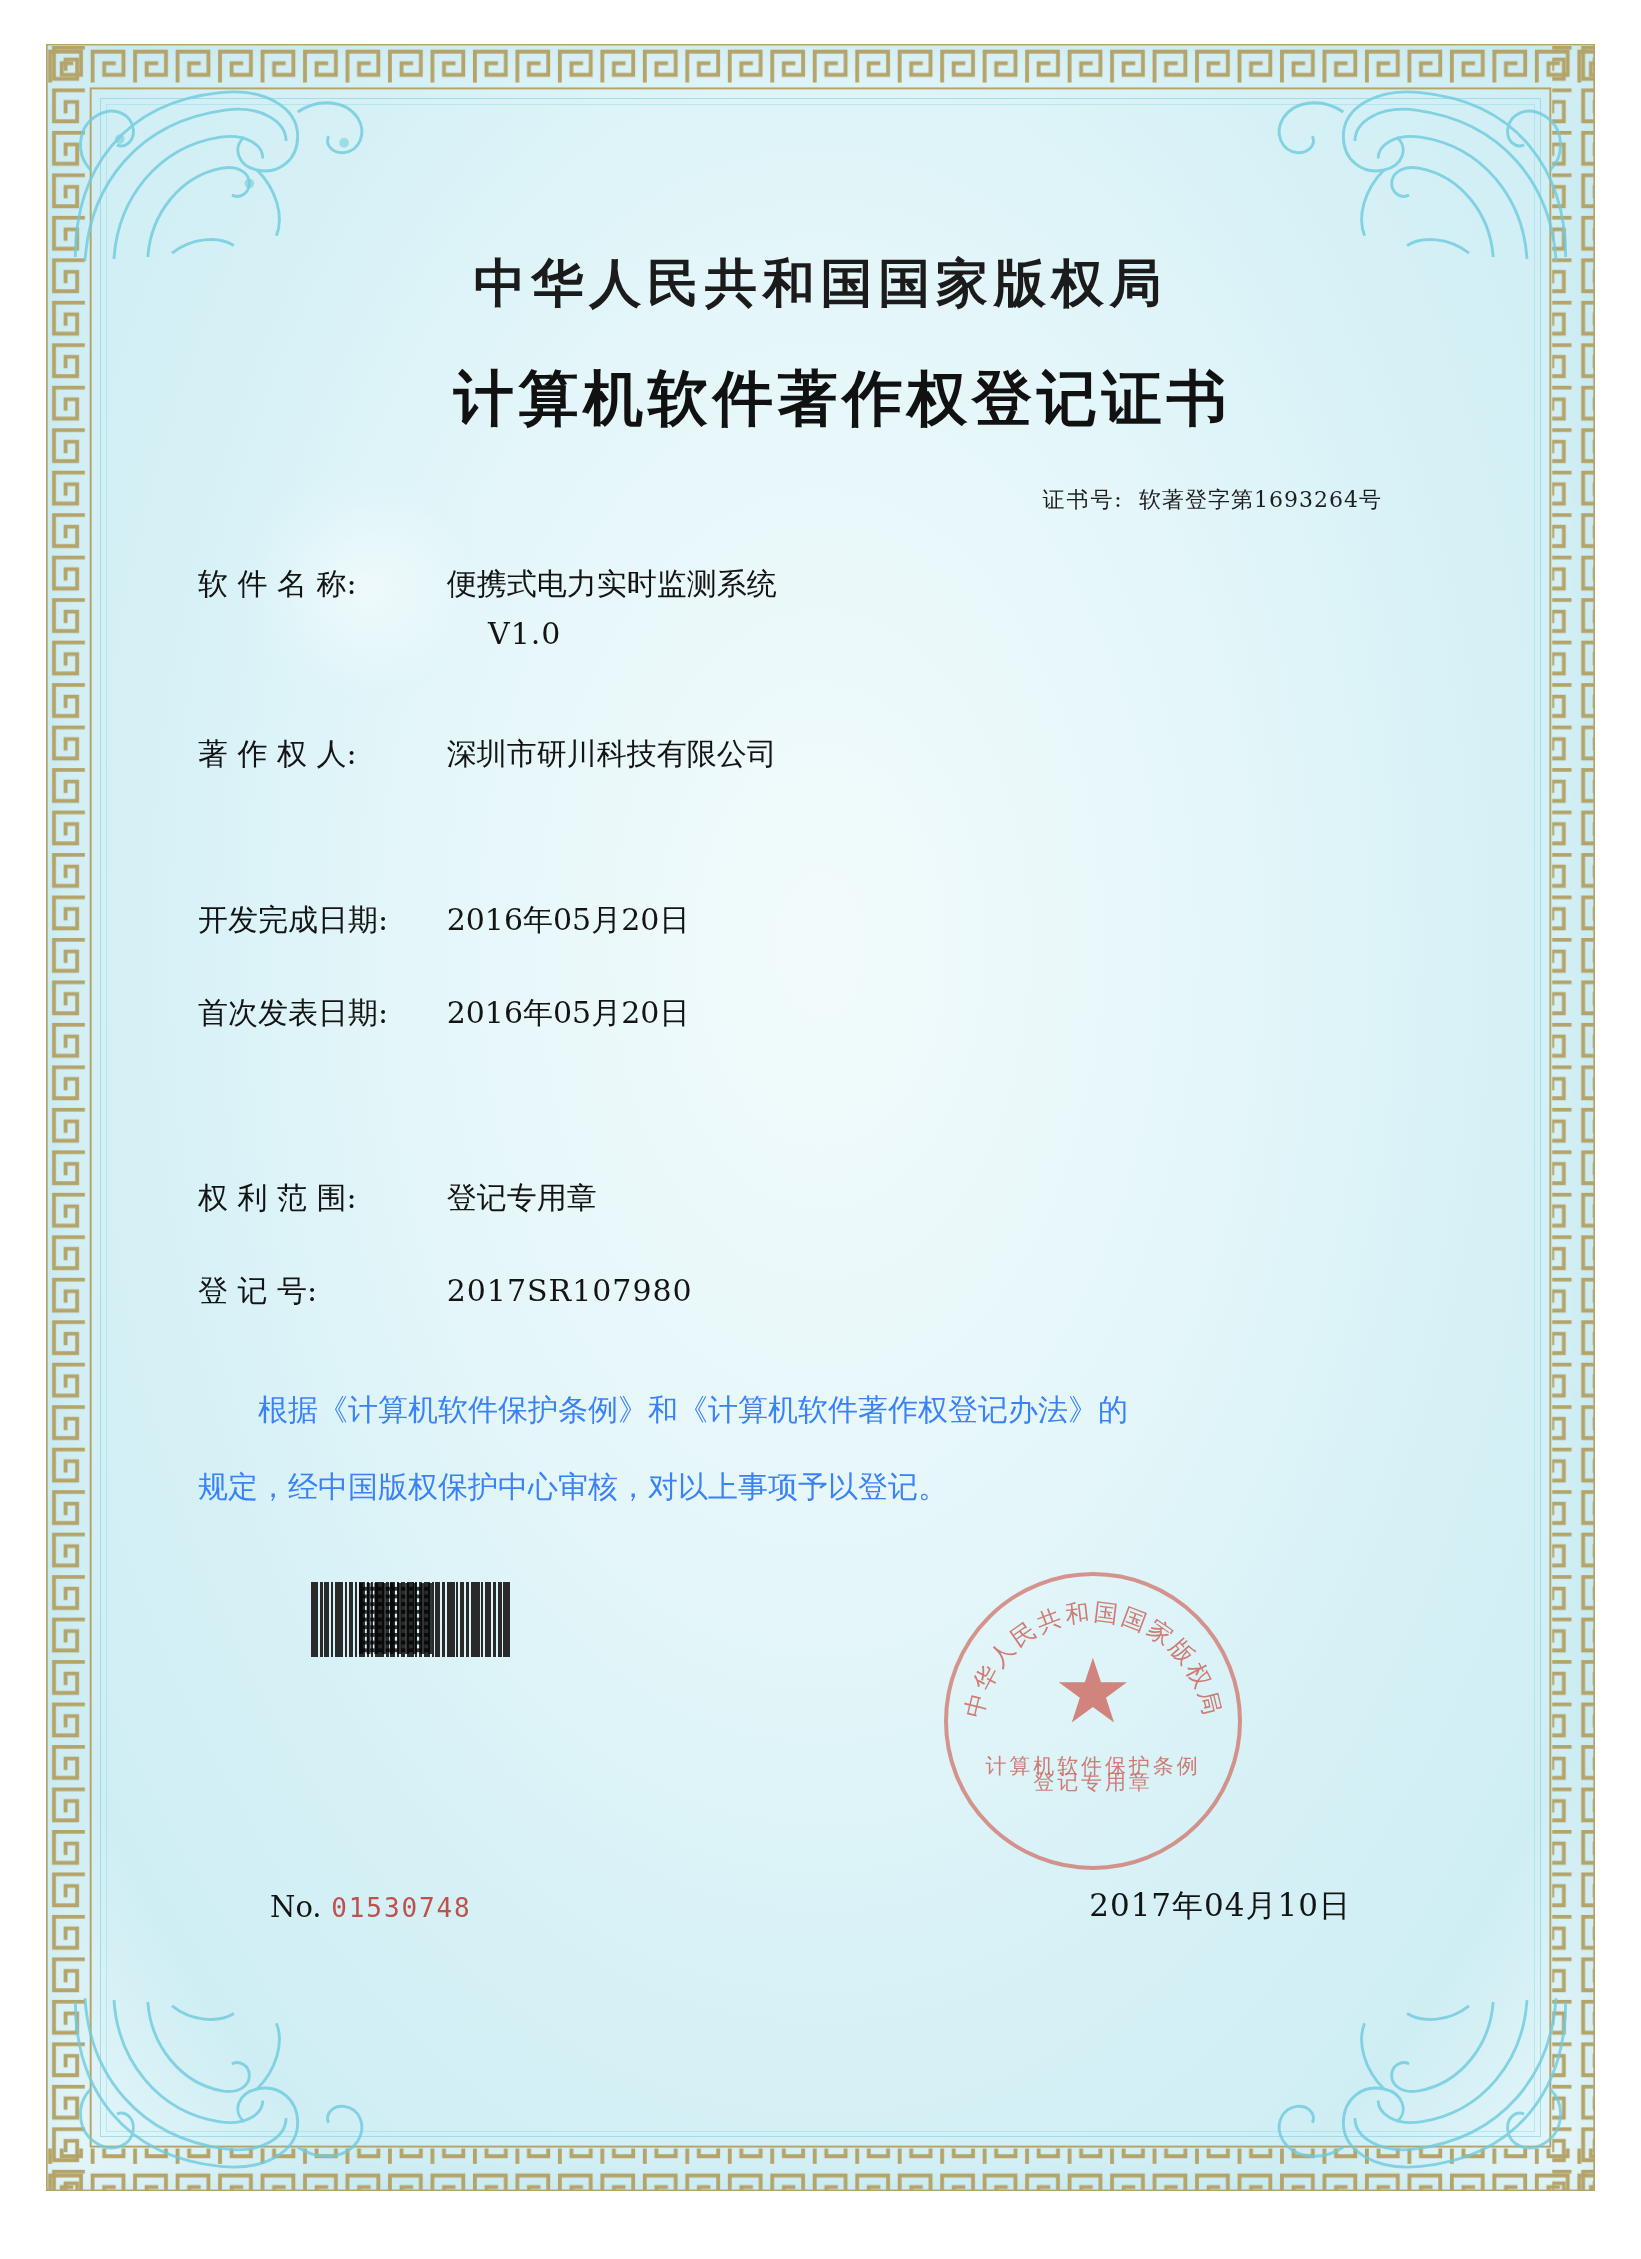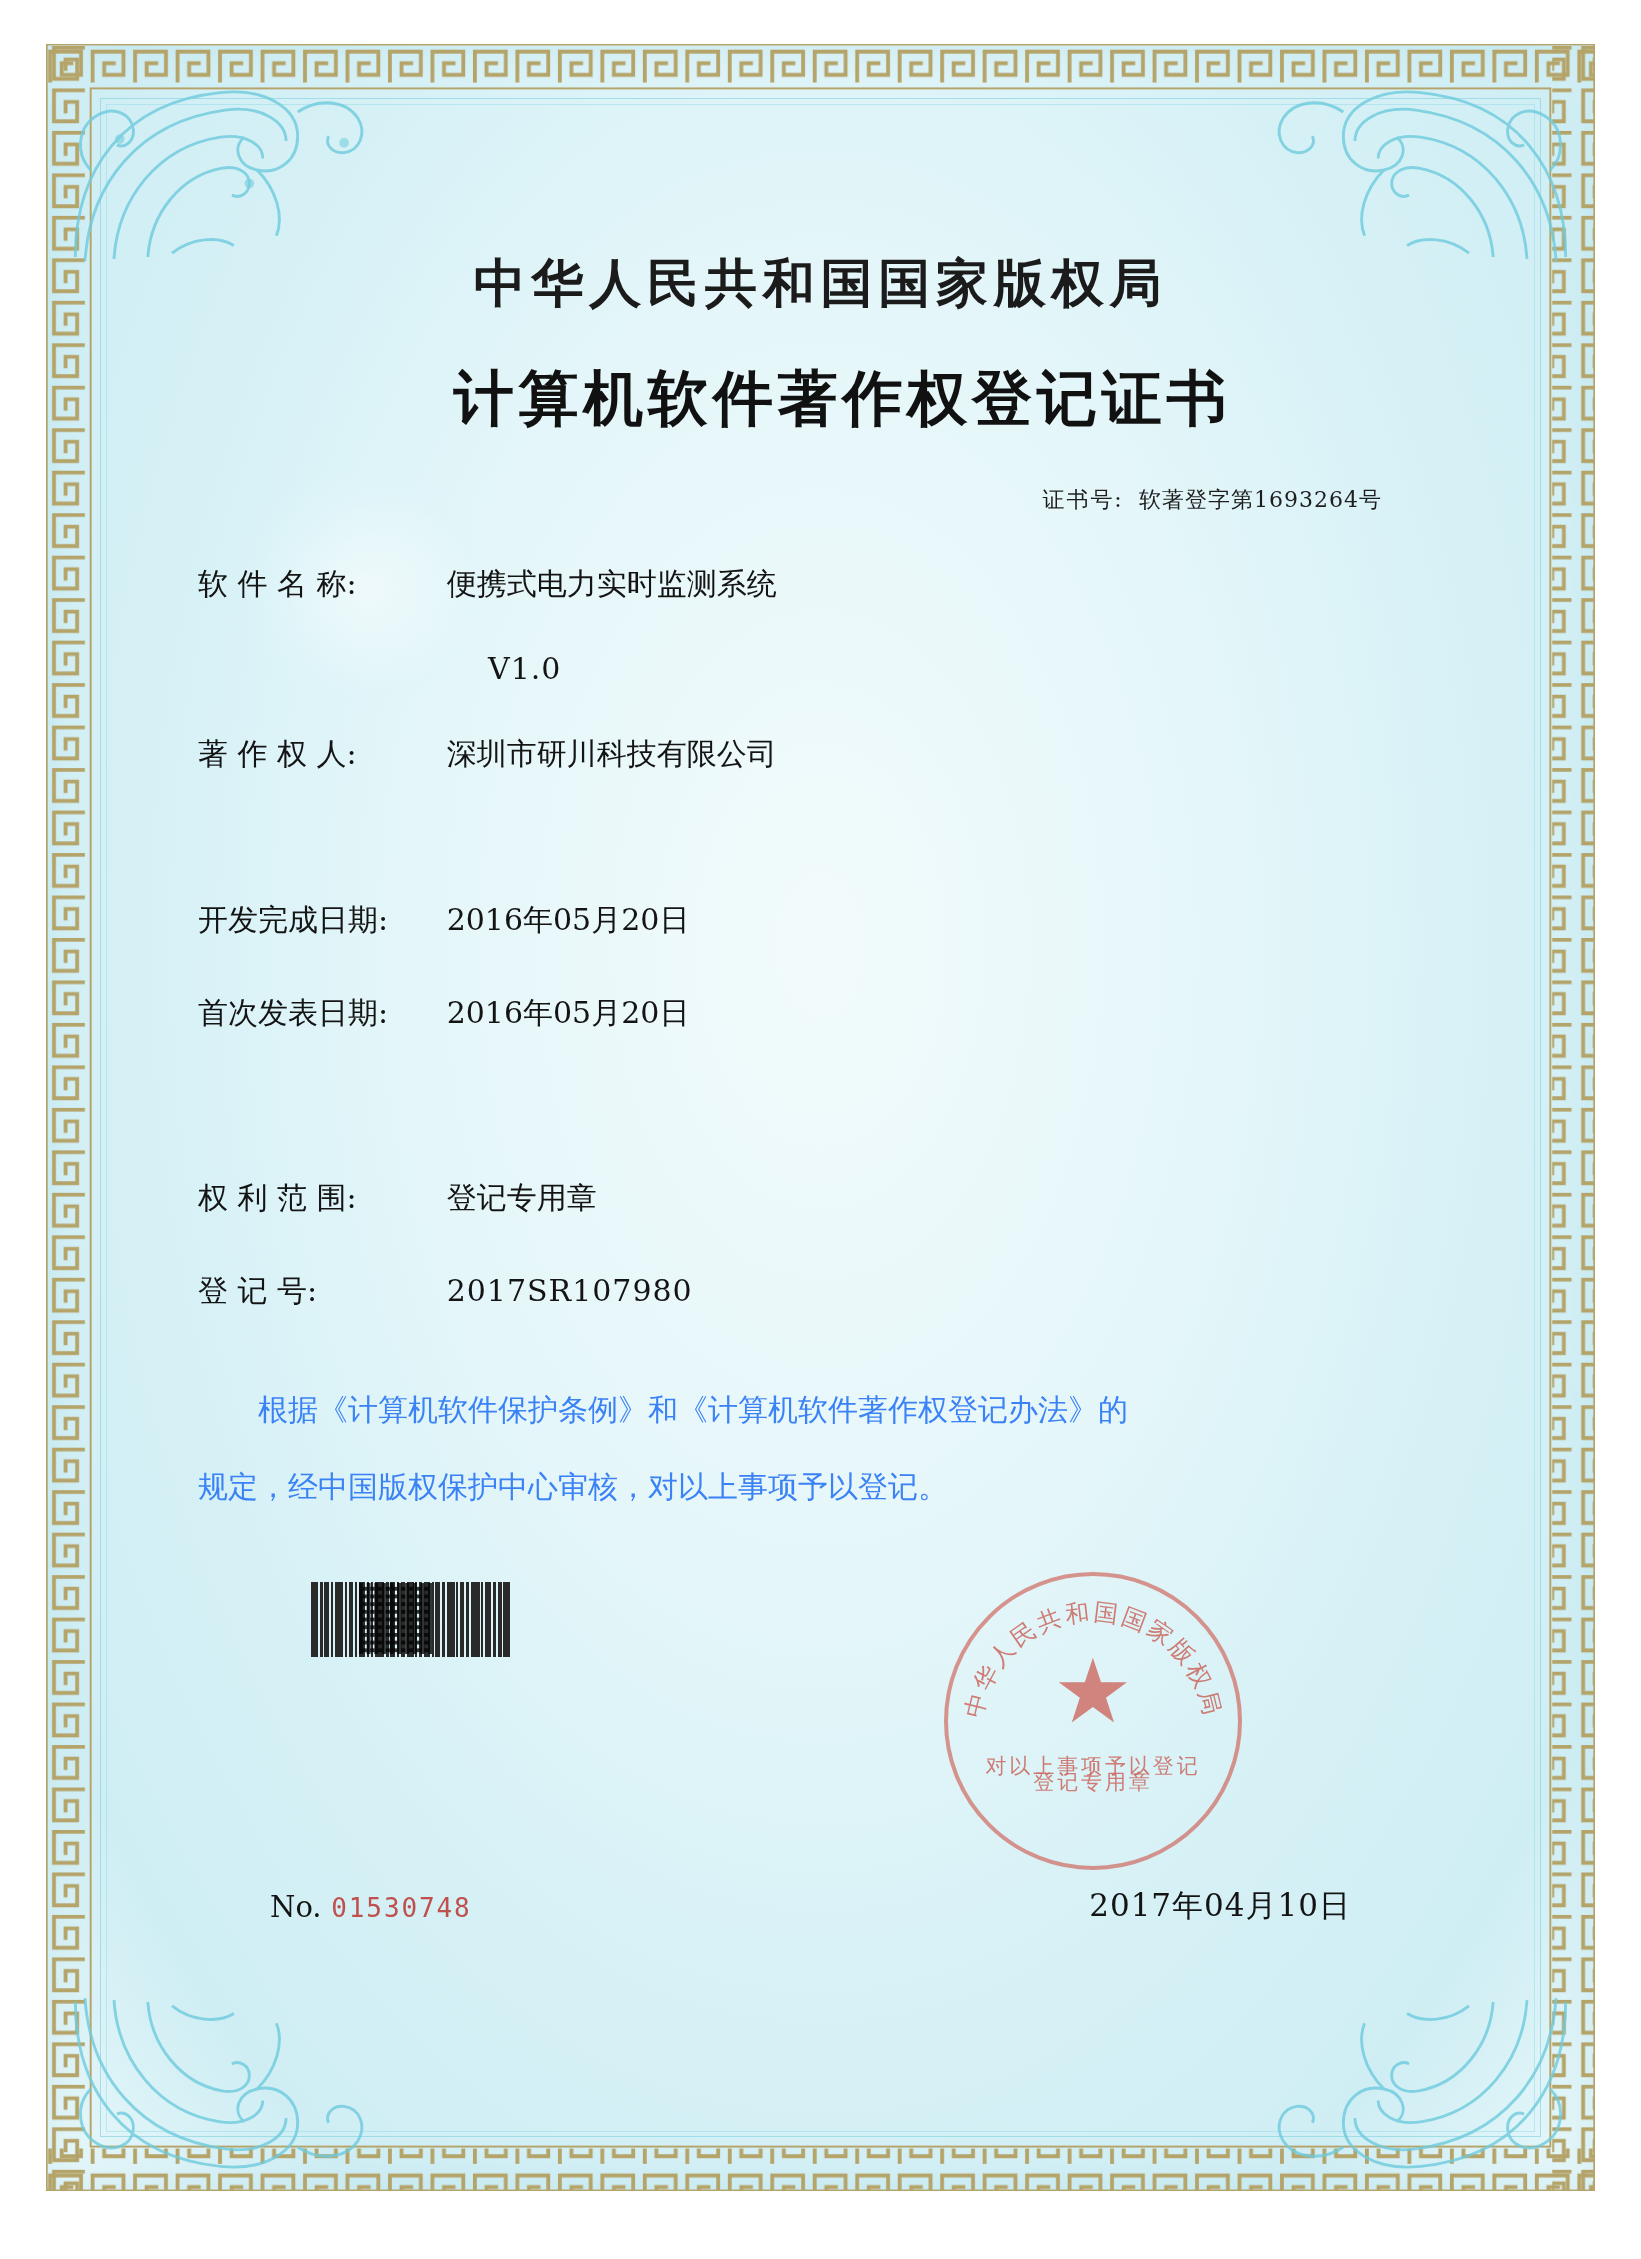--- a/index.html
+++ b/index.html
@@ -142,21 +142,21 @@
   .subvalue {
     position: absolute;
     left: 488px;
     font-size: 30px;
     color: #141414;
     font-family: "DejaVu Serif", "Liberation Serif", serif;
     letter-spacing: 1px;
   }
 
   .f-name   { top: 564px; }
-  .f-name2  { top: 616px; margin-top: 35px; }
+  .f-name2  { top: 616px; }
   .f-owner  { top: 734px; }
   .f-devdate{ top: 900px; }
   .f-pubdate{ top: 993px; }
   .f-acq    { top: 1085px; }
   .f-scope  { top: 1178px; }
   .f-regno  { top: 1271px; }
 
   .para {
     position: absolute;
     left: 198px;
@@ -436,21 +436,21 @@
   <div class="seal">
     <svg class="seal-arc" viewBox="0 0 300 300">
       <defs>
         <path id="arcpath" d="M 34 162 A 116 116 0 0 1 266 162"></path>
       </defs>
       <text>
         <textPath href="#arcpath" startOffset="50%" text-anchor="middle">中华人民共和国国家版权局</textPath>
       </text>
     </svg>
     <div class="starglyph">★</div>
-    <div class="seal-l1">对以上事项予以登记</div>
+    <div class="seal-l1">计算机软件保护条例</div>
     <div class="seal-l2">登记专用章</div>
   </div>
 
   <div class="footer-no">
     <span>No.</span><span class="num">01530748</span>
   </div>
   <div class="footer-date">2017年04月10日</div>
 
 </div>
 

